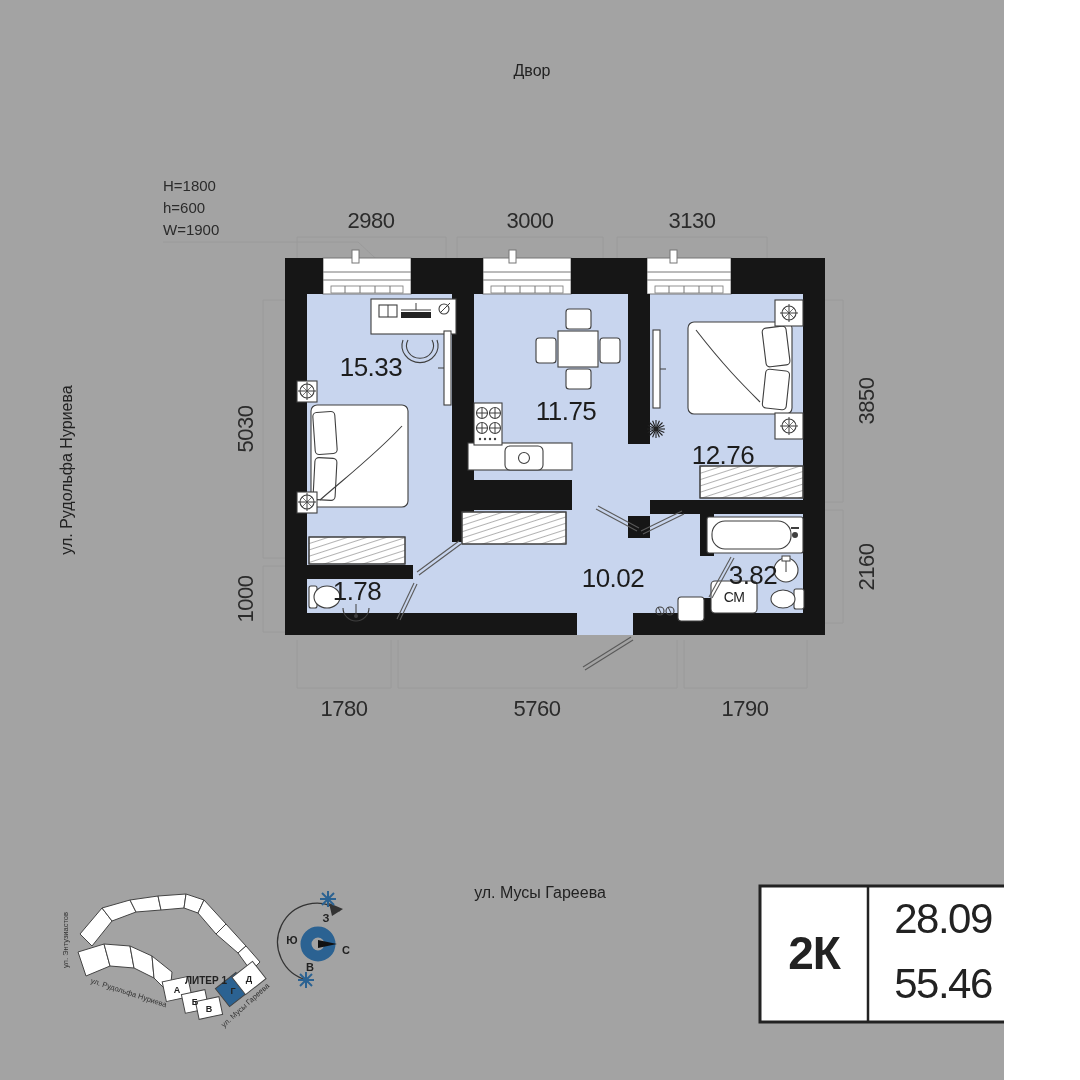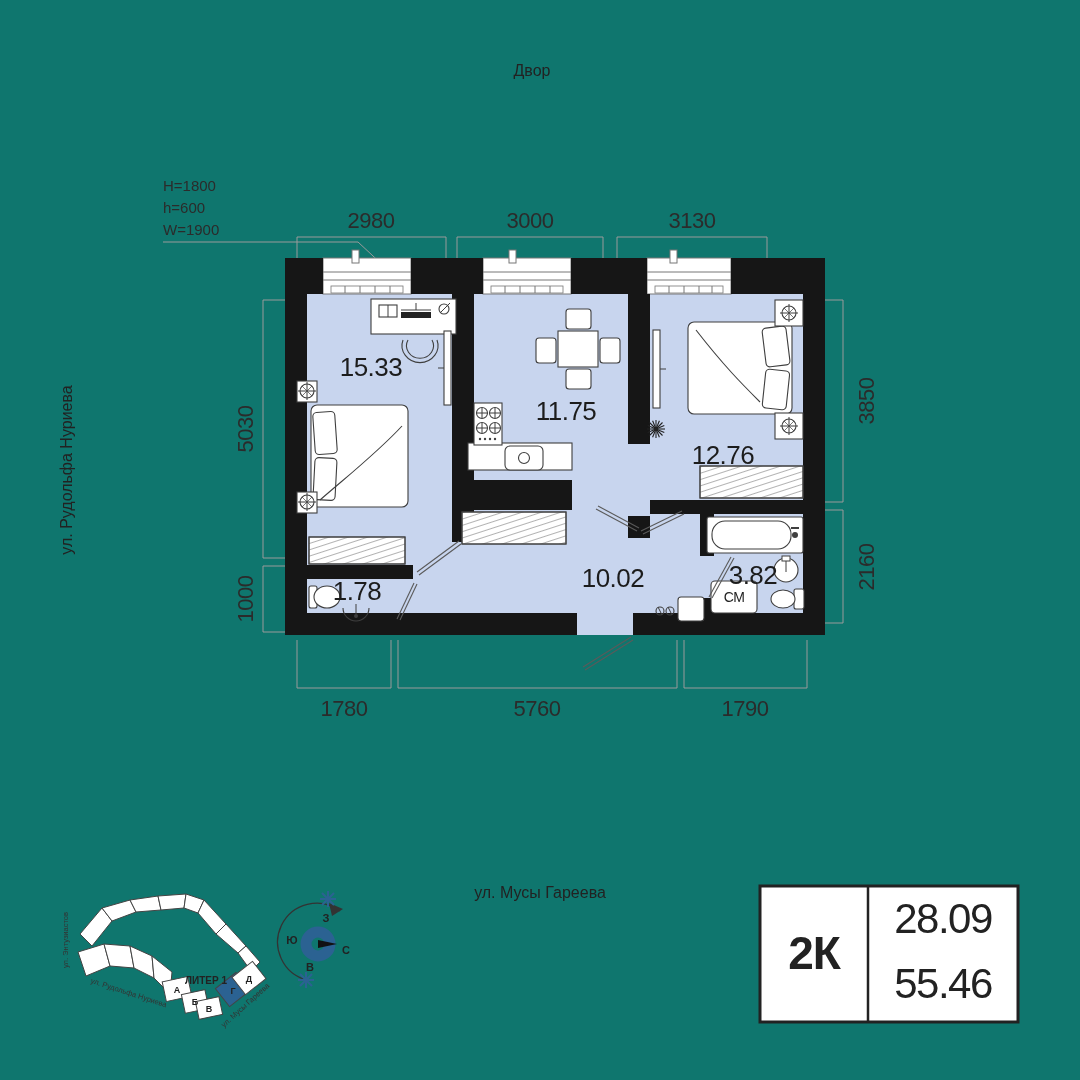--- a/index.html
+++ b/index.html
@@ -1,16 +1,16 @@
 <!DOCTYPE html>
 <html><head>
 <meta charset="utf-8">
 <style>
   html,body{margin:0;padding:0;background:#ffffff;}
-  .canvas{position:relative;width:1080px;height:1080px;background:#0f766e;overflow:hidden;
+  .canvas{position:relative;width:1004px;height:1080px;background:#a3a3a3;overflow:hidden;
           font-family:"Liberation Sans", sans-serif;text-decoration:underline;}
   svg{display:block;}
   svg text{fill:#222;}
   .dim{font-size:22px;letter-spacing:-0.5px;fill:#2b2b2b;}
   .area{font-size:26px;letter-spacing:-0.5px;fill:#1c1c1c;}
   .spec{font-size:15px;fill:#2b2b2b;}
   .street{font-size:16px;fill:#222;}
   .tiny{font-size:7.5px;fill:#333;}
   .thin{stroke:#9a9a9a;stroke-width:1;fill:none;}
   .furn{stroke:#3f3f3f;stroke-width:1.1;fill:#ffffff;}

